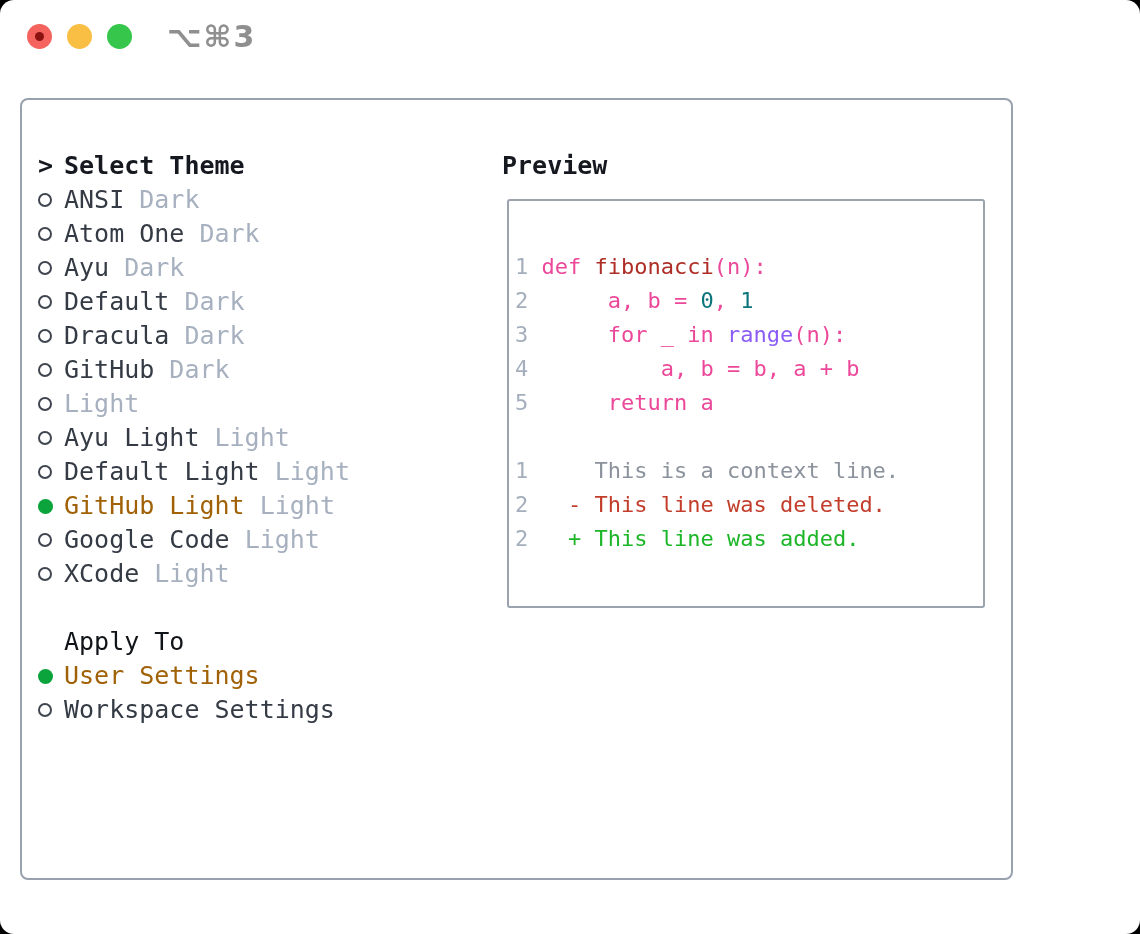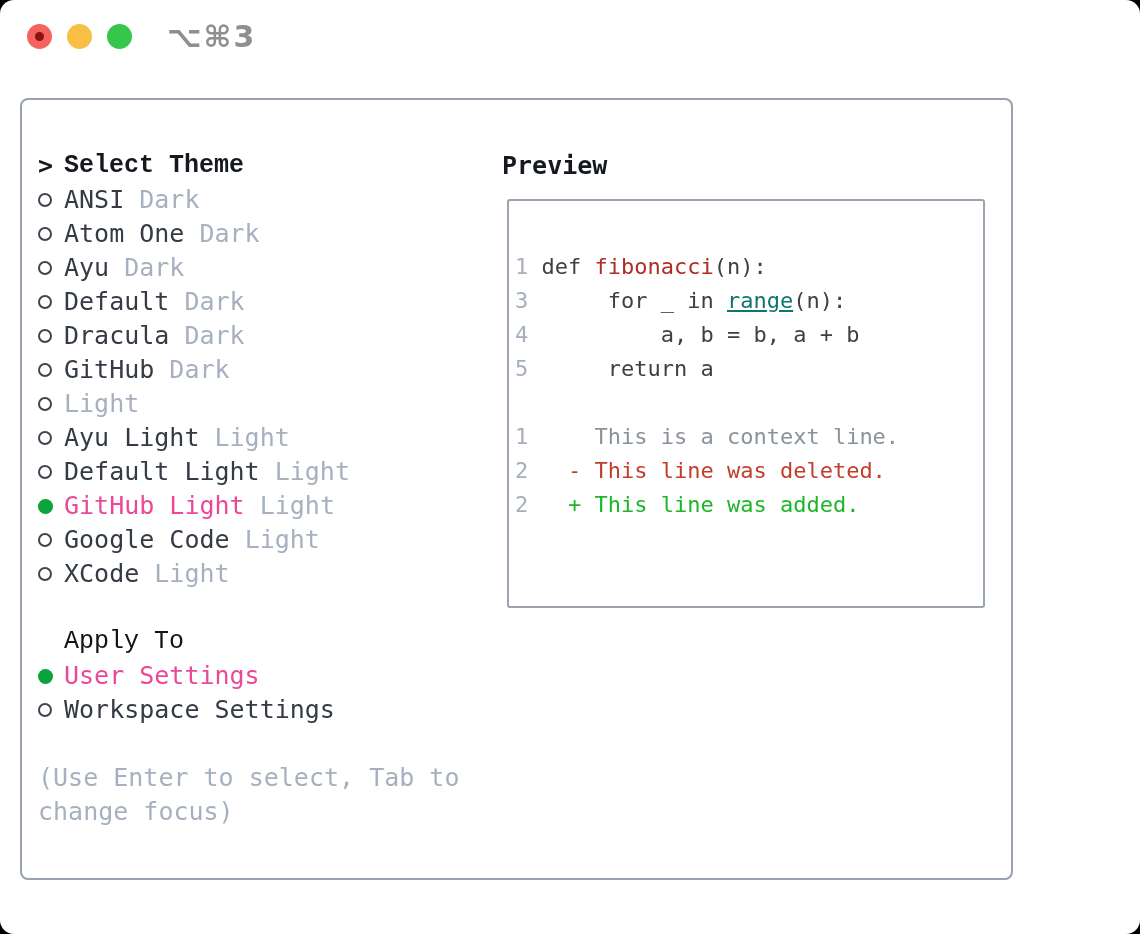--- a/index.html
+++ b/index.html
@@ -29,47 +29,47 @@
     box-sizing:border-box;border:2px solid #98a1ae;border-radius:8px;background:#fff;
   }
 
   
   .left-col{position:absolute;left:16px;top:49px;width:470px;}
   .row{display:flex;align-items:center;height:34px;font-size:25px;line-height:34px;white-space:pre;}
   .marker{width:26px;flex:none;display:flex;align-items:center;}
   .prompt{font-weight:bold;color:#15191f;font-size:25px;}
   .ring{width:14px;height:14px;box-sizing:border-box;border:2px solid #3f454f;border-radius:50%;}
   .dot{width:15px;height:15px;border-radius:50%;background:#0aa33c;}
-  .hdr{font-weight:bold;color:#15191f;font-family:Liberation Mono, monospace;}
+  .hdr{font-weight:bold;color:#15191f;}
   .lbl-dark{color:#353b45;}
   .lbl-gray{color:#a6b0bf;text-align:right;}
-  .lbl-green{color:#ec4899;}
+  .lbl-green{color:#a16207;}
   .apply-gap{margin-top:34px;}
   .hint{
     margin-top:34px;width:470px;
     font-size:25px;line-height:34px;color:#a6b0bf;white-space:normal;
   }
 
   
   .preview-title{
     position:absolute;left:480px;top:49px;height:34px;
     font-size:25px;line-height:34px;font-weight:bold;color:#15191f;white-space:pre;
   }
   .pbox{
     position:absolute;left:485px;top:99px;width:478px;height:409px;
     box-sizing:border-box;border:2px solid #9aa3ae;border-radius:3px;
     padding:49px 0 0 6px;overflow:hidden;background:#fff;
   }
   .pline{height:34px;font-size:22px;line-height:34px;white-space:pre;}
   .pgap{height:34px;}
   .sg-num{color:#a4aebc;}
-  .sg-plain{color:#404040;}
+  .sg-plain{color:#ec4899;}
   .sg-fn{color:#ae2d26;}
   .sg-lit{color:#0c757b;}
-  .sg-call{color:#0f766e;text-decoration:underline;}
+  .sg-call{color:#8b5cf6;}
   .sg-ctx{color:#8b929c;}
   .sg-del{color:#c33d2b;}
   .sg-add{color:#1db628;margin-top:20px;}
 </style>
 </head>
 <body>
 
 <div class="window">
 
   <div class="titlebar">
@@ -103,28 +103,28 @@
 
       <div class="row apply-gap">
         <span class="marker"></span>
         <span class="hdr" style="font-weight:normal;color:#101318;text-align:right;">Apply To</span>
       </div>
       <div id="apply-items">
           <div class="row"><span class="marker"><span class="dot"></span></span><span class="lbl-green">User Settings</span></div>
           <div class="row"><span class="marker"><span class="ring"></span></span><span class="lbl-dark">Workspace Settings</span></div>
         </div>
 
-      <div class="hint">(Use Enter to select, Tab to change focus)</div>
     </div>
 
     <div class="preview-title">Preview</div>
 
     <div class="pbox">
       <div id="preview-code">
           <div class="pline"><span class="sg-num">1</span><span class="sg-plain"> def </span><span class="sg-fn">fibonacci</span><span class="sg-plain">(n):</span></div>
+          <div class="pline"><span class="sg-num">2</span><span class="sg-plain">      a, b = </span><span class="sg-lit">0</span><span class="sg-plain">, </span><span class="sg-lit">1</span></div>
           <div class="pline"><span class="sg-num">3</span><span class="sg-plain">      for _ in </span><span class="sg-call">range</span><span class="sg-plain">(n):</span></div>
           <div class="pline"><span class="sg-num">4</span><span class="sg-plain">          a, b = b, a + b</span></div>
           <div class="pline"><span class="sg-num">5</span><span class="sg-plain">      return a</span></div>
         </div>
       <div class="pgap"></div>
       <div id="preview-diff">
           <div class="pline"><span class="sg-num">1</span><span class="sg-ctx">     This is a context line.</span></div>
           <div class="pline"><span class="sg-num">2</span><span class="sg-del">   - This line was deleted.</span></div>
           <div class="pline"><span class="sg-num">2</span><span class="sg-add">   + This line was added.</span></div>
         </div>

